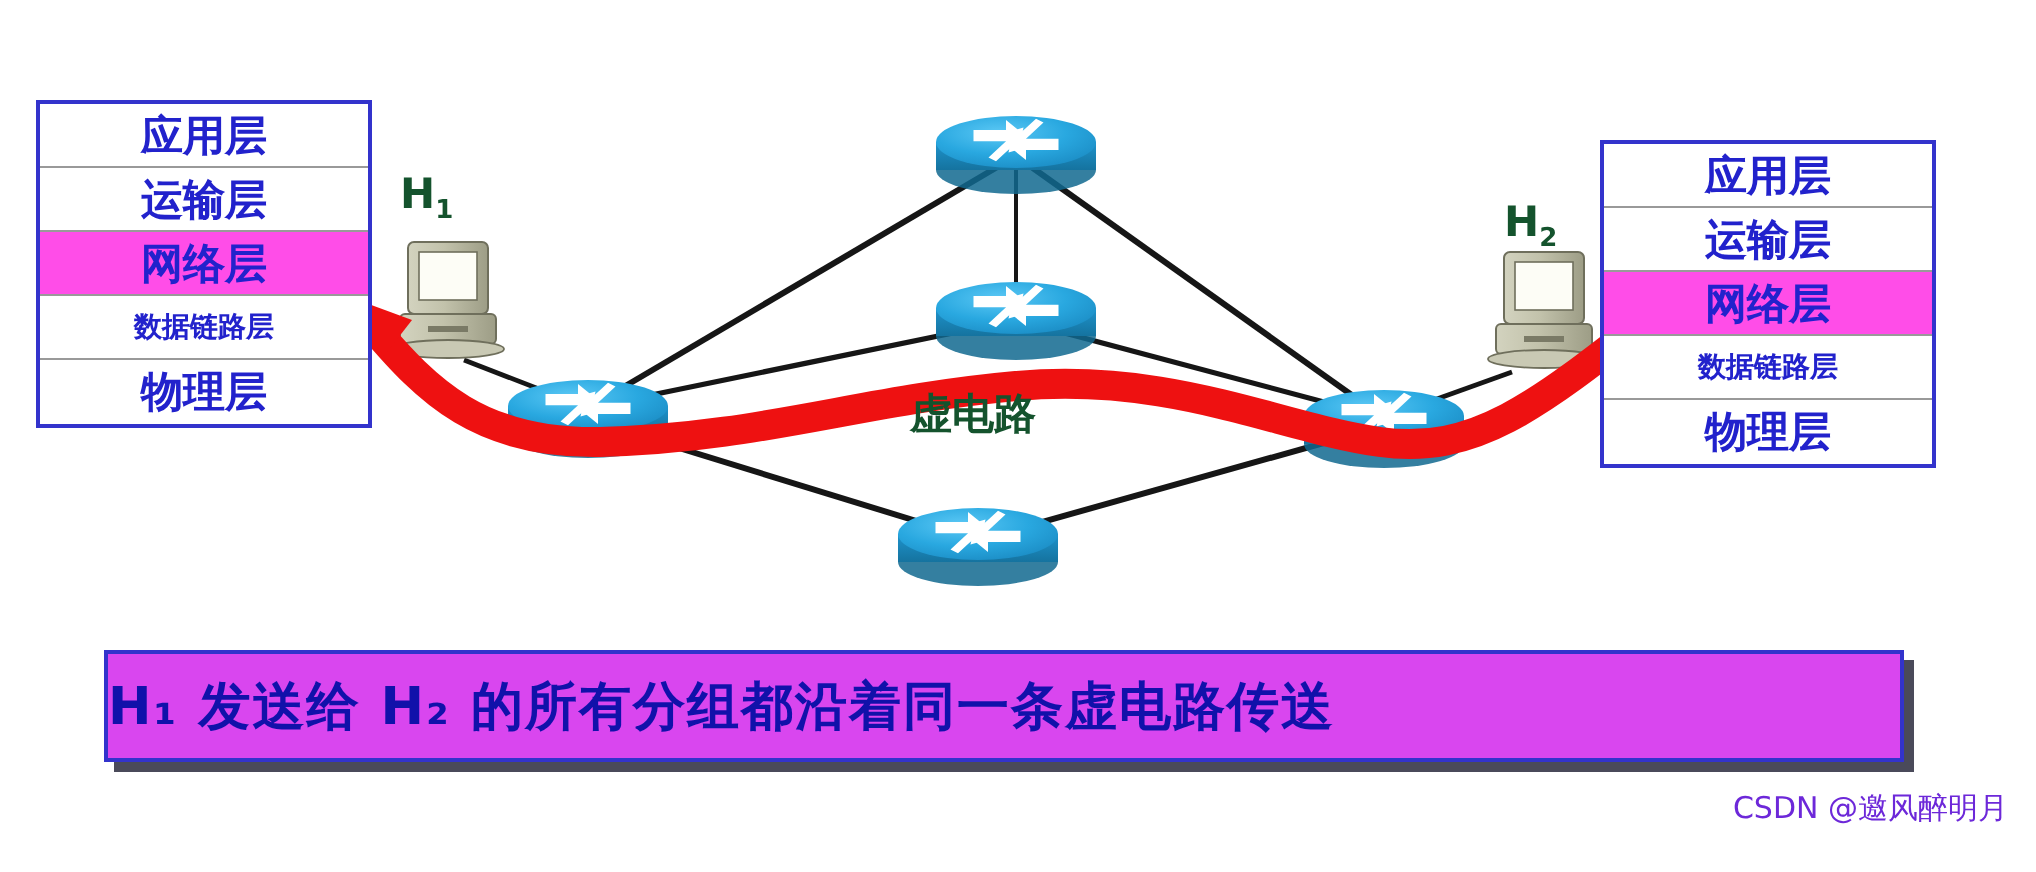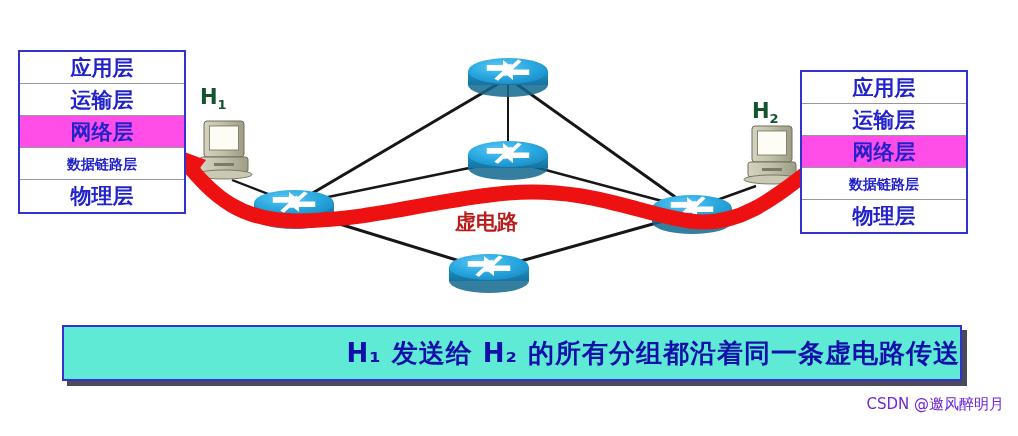--- a/index.html
+++ b/index.html
@@ -64,39 +64,38 @@
     height: 436px;
   }
 
   
   #vc-label {
     position: absolute;
     left: 455px;
     top: 193px;
     font-size: 21px;
     font-weight: 700;
-    color: #b91c1c;
-    white-space: nowrap;
-    margin-top: 15px;
+    color: #14532d;
+    white-space: nowrap;
   }
 
   
   #caption-box {
     position: absolute;
-    left: 62px;
+    left: 52px;
     top: 325px;
     width: 900px;
     height: 56px;
-    background: #5eead4;
+    background: #d946ef;
     border: 2px solid #3333cc;
     box-sizing: border-box;
     box-shadow: 5px 5px 0 #4a4a5a;
     display: flex;
     align-items: center;
-    justify-content: flex-end;
+    justify-content: flex-start;
   }
   #caption-text {
     font-size: 26px;
     font-weight: 700;
     color: #1111aa;
     white-space: nowrap;
     letter-spacing: 1px;
   }
 
   

